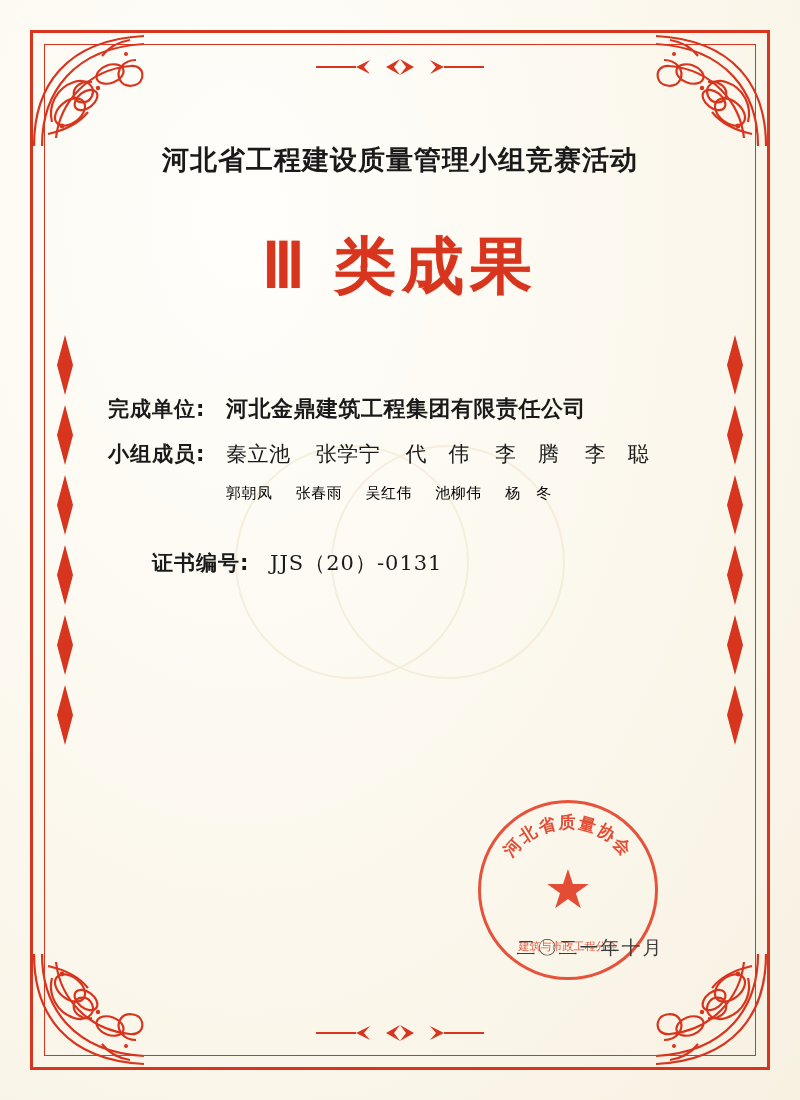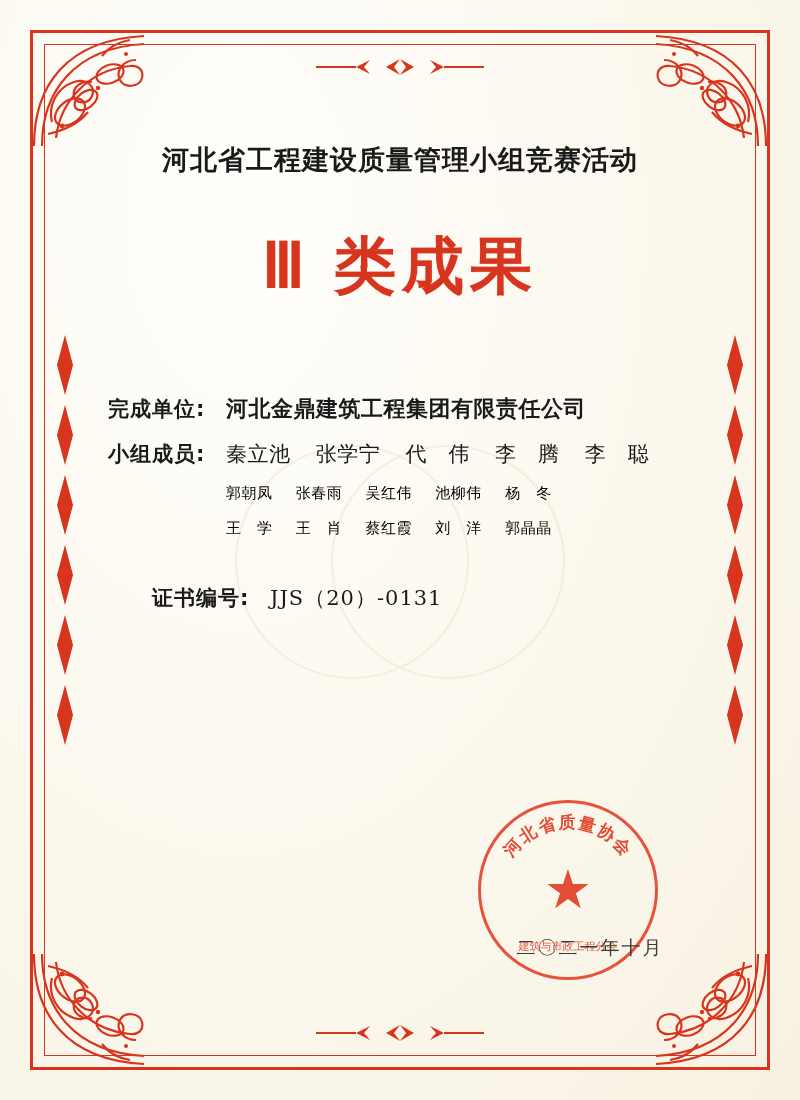--- a/index.html
+++ b/index.html
@@ -402,27 +402,20 @@
       </div>
 
       <div class="members-cont">
         <span class="member">郭朝凤</span>
         <span class="member">张春雨</span>
         <span class="member">吴红伟</span>
         <span class="member">池柳伟</span>
         <span class="member">杨　冬</span>
       </div>
 
-      <div class="members-cont">
-        <span class="member">王　学</span>
-        <span class="member">王　肖</span>
-        <span class="member">蔡红霞</span>
-        <span class="member">刘　洋</span>
-        <span class="member">郭晶晶</span>
-      </div>
 
     </div>
 
     <div class="cert-no">
       <div class="field-label">证书编号:</div>
       <div class="field-value">JJS（20）-0131</div>
     </div>
 
   </div>
 

